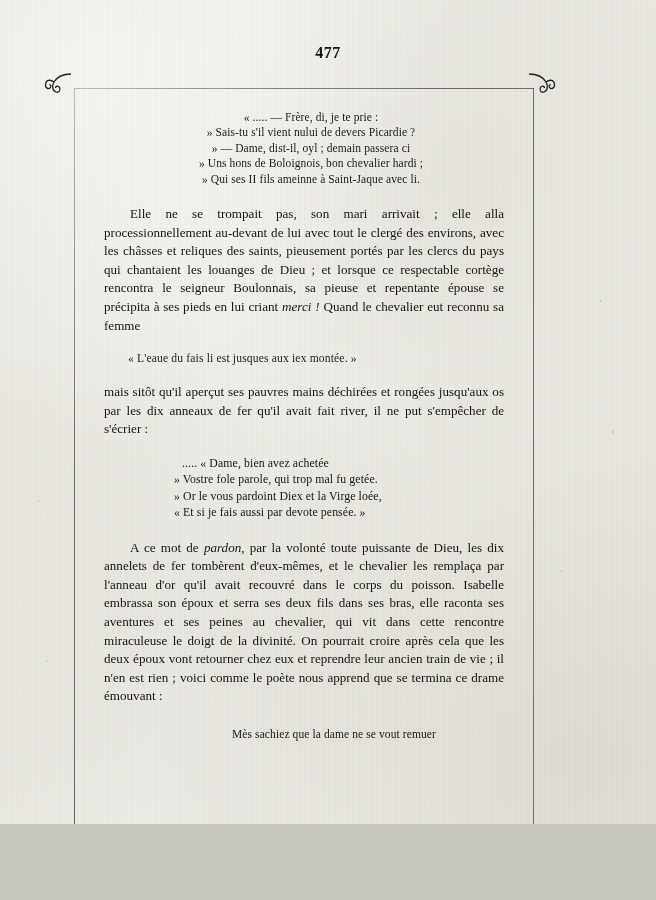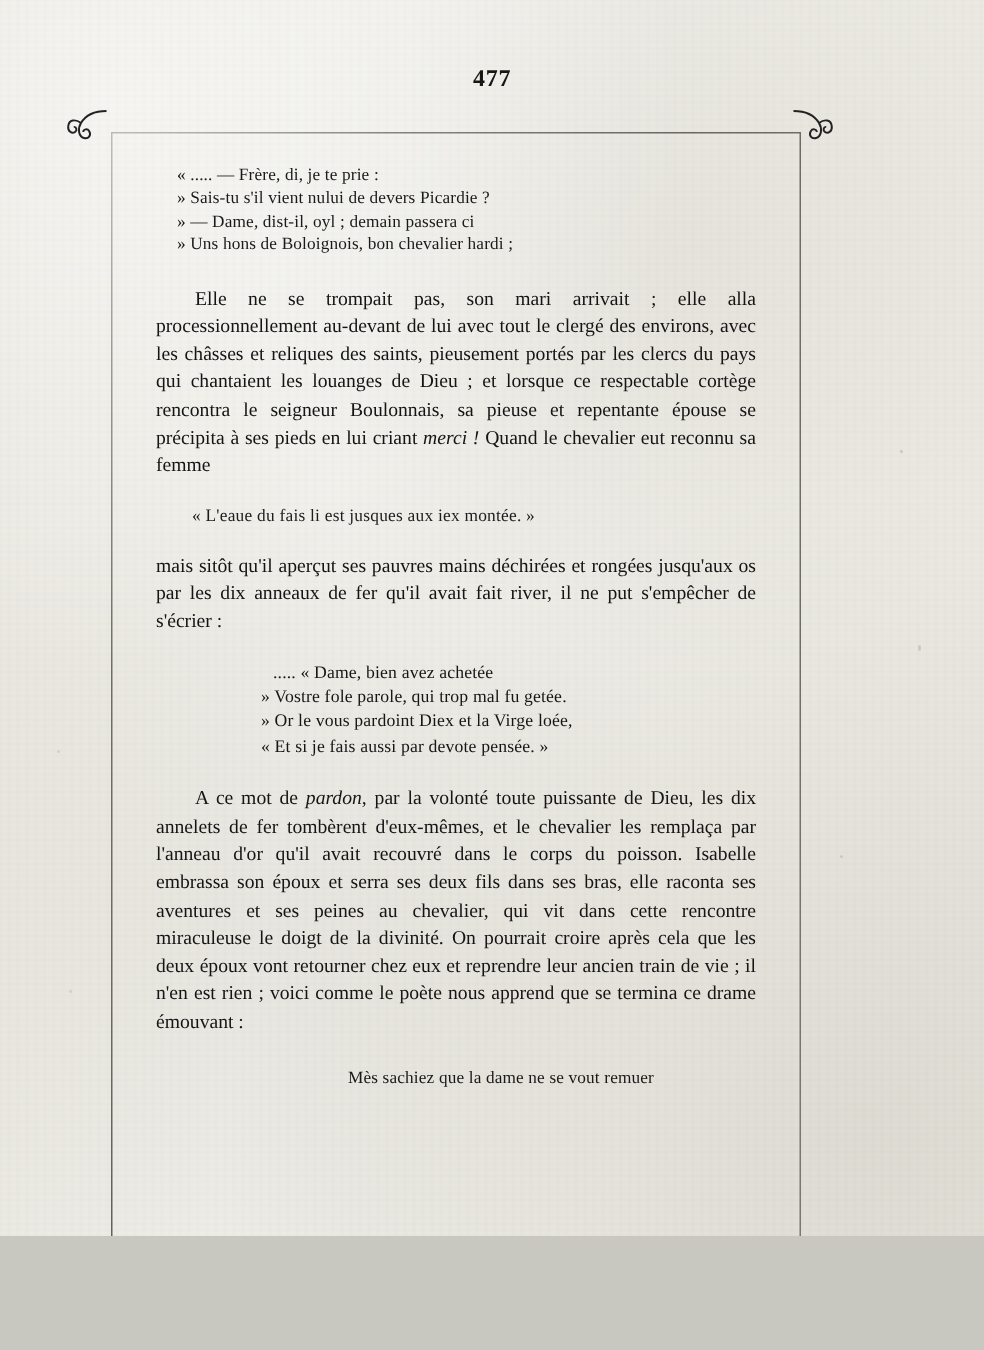--- a/index.html
+++ b/index.html
@@ -90,21 +90,21 @@
 
   p { margin: 0; }
 
   .verse {
     font-size: 11.5px;
     line-height: 15.4px;
     margin-left: 14px;
     letter-spacing: 0.1px;
     color: #1a1a1a;
   }
-  .verse .ln { display: block; white-space: pre; }
+  .verse .ln { display: block; white-space: pre; text-align: center; }
   .verse .ln.last { margin-left: 22px; }
 
   .prose {
     font-size: 13.1px;
     line-height: 18.6px;
     text-align: justify;
     text-justify: inter-word;
     color: #151515;
   }
   .prose.indent { text-indent: 26px; }
@@ -188,20 +188,21 @@
     </svg>
   </div>
 
   <div class="content">
 
     <div class="verse">
       <span class="ln">« ..... — Frère, di, je te prie :</span>
       <span class="ln">» Sais-tu s'il vient nului de devers Picardie ?</span>
       <span class="ln">» — Dame, dist-il, oyl ; demain passera ci</span>
       <span class="ln">» Uns hons de Boloignois, bon chevalier hardi ;</span>
+      <span class="ln">» Qui ses II fils ameinne à Saint-Jaque avec li.</span>
     </div>
 
     <div class="sp-a"></div>
 
     <p class="prose indent"><span>Elle ne se trompait pas, son mari arrivait ; elle alla processionnellement au-devant de lui avec tout le clergé des environs, avec les châsses et reliques des saints, pieusement portés par les clercs du pays qui chantaient les louanges de Dieu ; et lorsque ce respectable cortège rencontra le seigneur Boulonnais, sa pieuse et repentante épouse se précipita à ses pieds en lui criant </span><i>merci !</i><span> Quand le chevalier eut reconnu sa femme</span></p>
 
     <div class="sp-b"></div>
 
     <p class="quote-line">« L'eaue du fais li est jusques aux iex montée. »</p>
 

